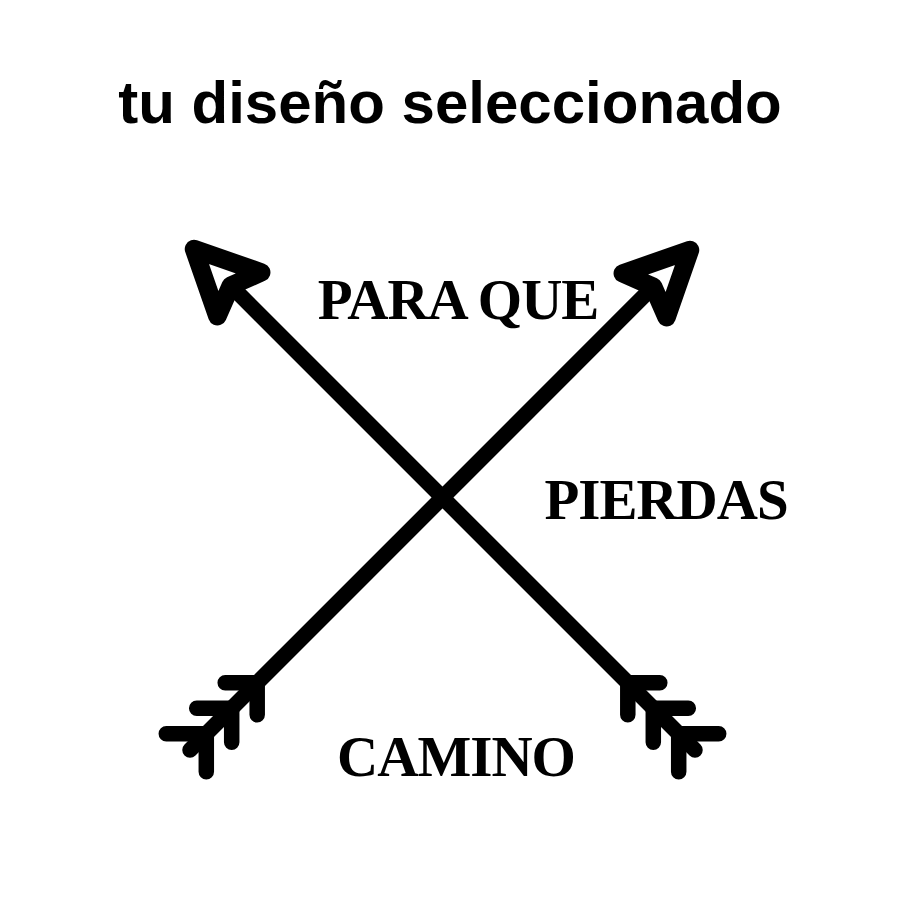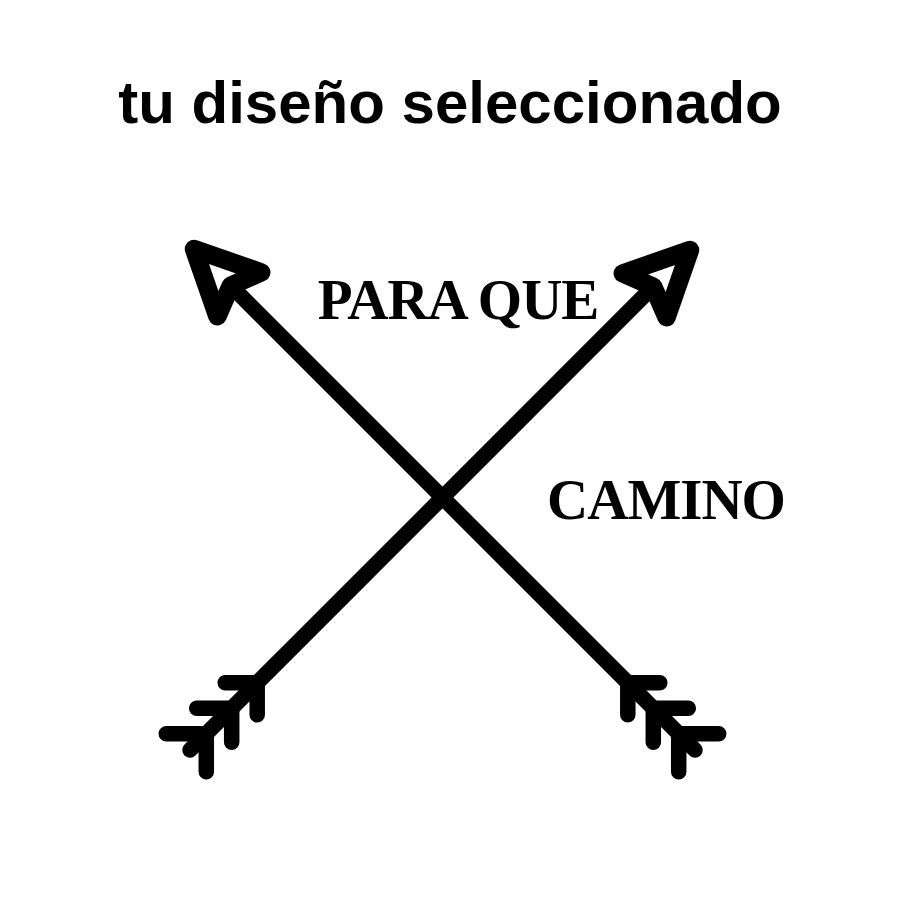--- a/index.html
+++ b/index.html
@@ -81,17 +81,18 @@
           <path d="M 196.7 708.3 L 231.7 708.3 L 231.7 742.3"></path>
           <path d="M 225.2 682.8 L 257.2 682.8 L 257.2 714.8"></path>
         </g>
       </g>
     </g>
   </svg>
 
   <div class="phrase phrase-top">PARA QUE</div>
 
 
-  <div class="phrase phrase-right">CAMINO</div>
+  <div class="phrase phrase-right">PIERDAS</div>
 
 
+  <div class="phrase phrase-bottom2">CAMINO</div>
 
 </div>
 
 </body></html>

